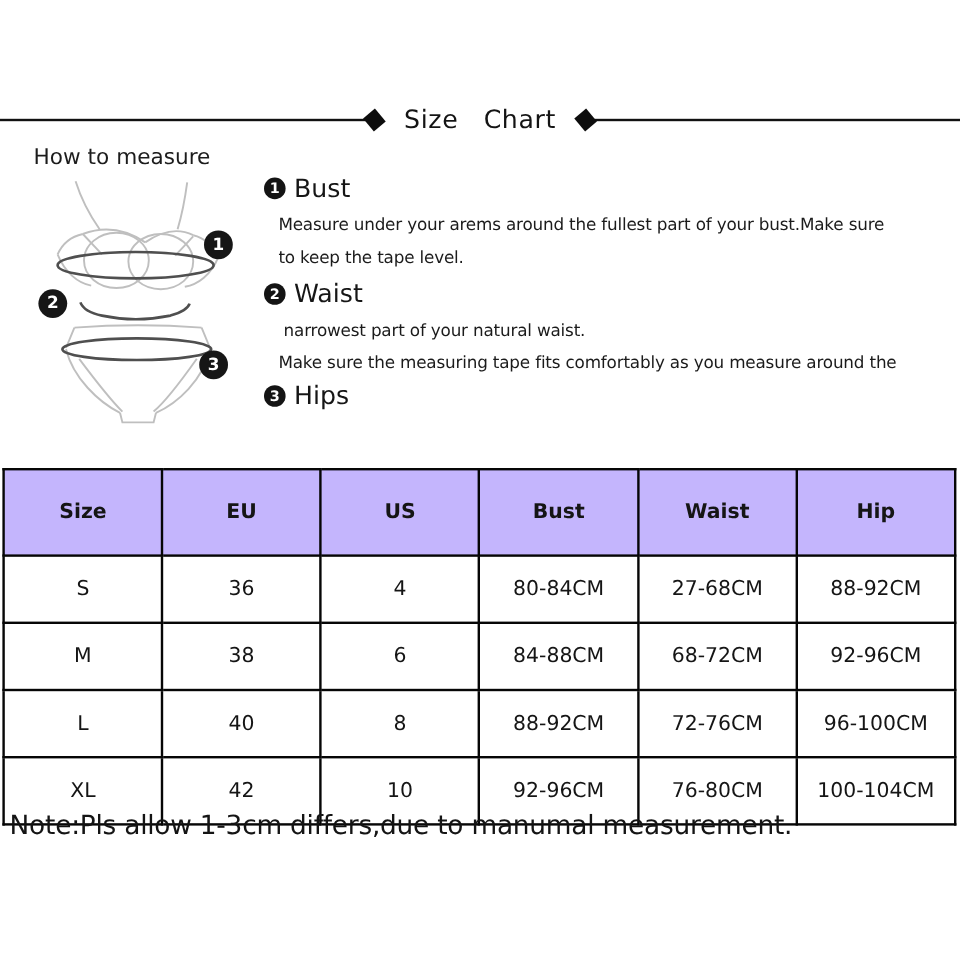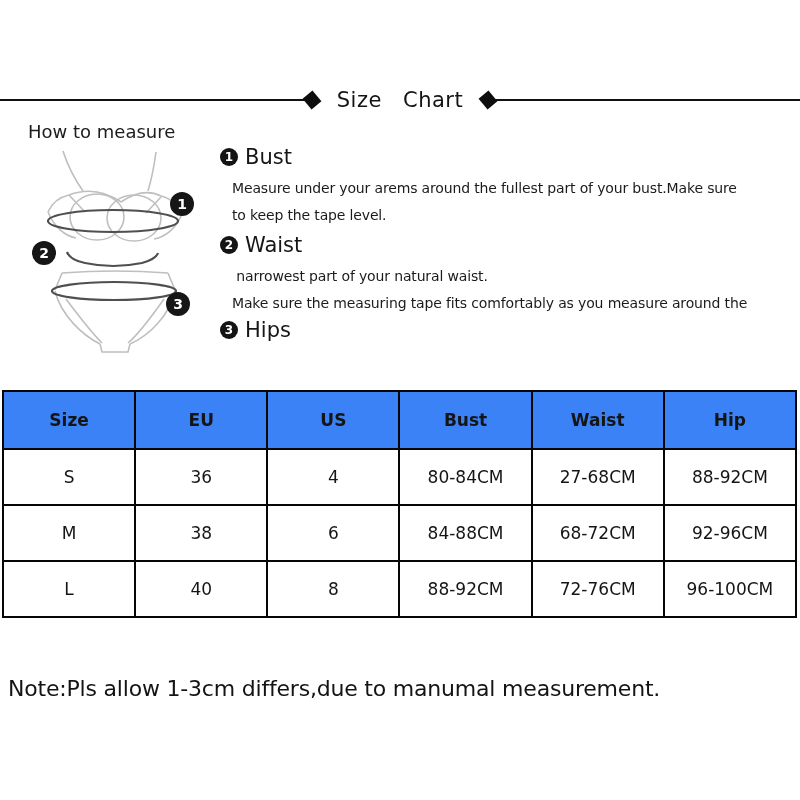--- a/index.html
+++ b/index.html
@@ -38,21 +38,21 @@
   .sec-title { font-size:21px; color:#161616; }
   .sec-body { margin-left:12px; margin-top:5px; }
   .sec-line { font-size:14px; line-height:27px; letter-spacing:-0.15px;
               white-space:pre; color:#1b1b1b; }
 
   
   .size-table { position:absolute; left:2px; top:390px; width:795px;
                 border-collapse:collapse; table-layout:fixed; }
   .size-table th, .size-table td { border:2px solid #060606; text-align:center;
                 vertical-align:middle; }
-  .size-table th { height:58px; background:#3b82f6; font-size:17px; font-weight:bold; }
+  .size-table th { height:72px; background:#c4b5fd; font-size:17px; font-weight:bold; }
   .size-table td { height:56px; font-size:17px; font-weight:normal; }
 
   
   .note { position:absolute; left:8px; top:676px; font-size:22px;
           letter-spacing:-0.2px; color:#141414; white-space:pre; }
 </style>
 </head>
 <body>
 
 <div class="page">
@@ -167,18 +167,26 @@
         <td>92-96CM</td>
       </tr>
       <tr>
         <td>L</td>
         <td>40</td>
         <td>8</td>
         <td>88-92CM</td>
         <td>72-76CM</td>
         <td>96-100CM</td>
       </tr>
+      <tr>
+        <td>XL</td>
+        <td>42</td>
+        <td>10</td>
+        <td>92-96CM</td>
+        <td>76-80CM</td>
+        <td>100-104CM</td>
+      </tr>
     </tbody>
   </table>
 
   <div class="note">Note:Pls allow 1-3cm differs,due to manumal measurement.</div>
 
 </div>
 
 </body></html>

